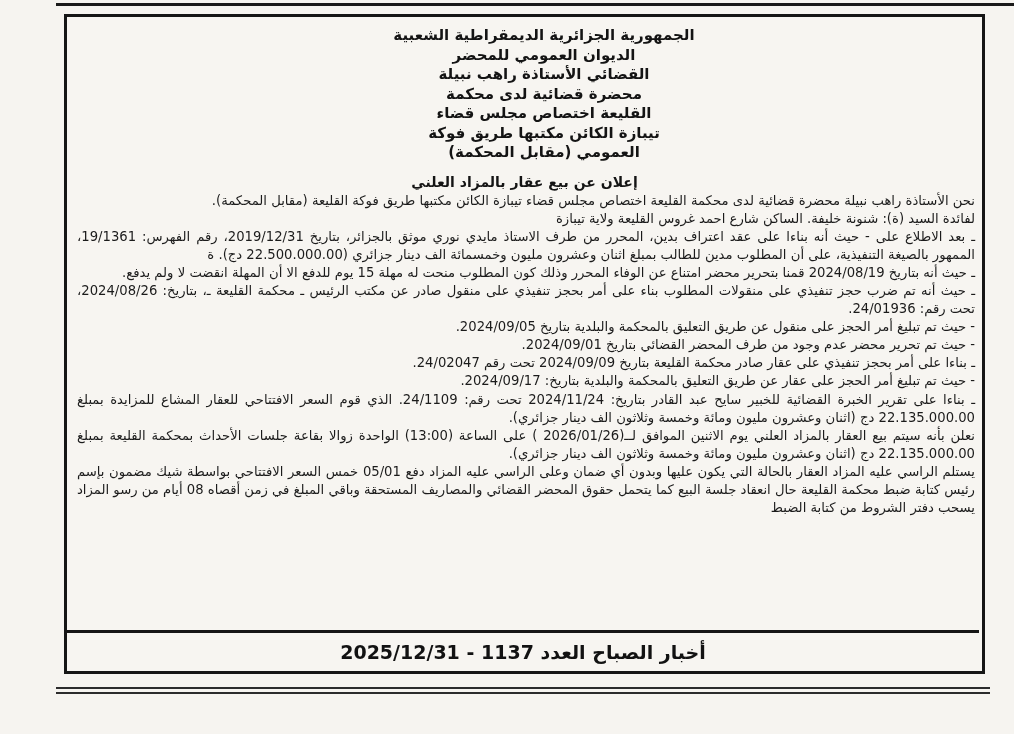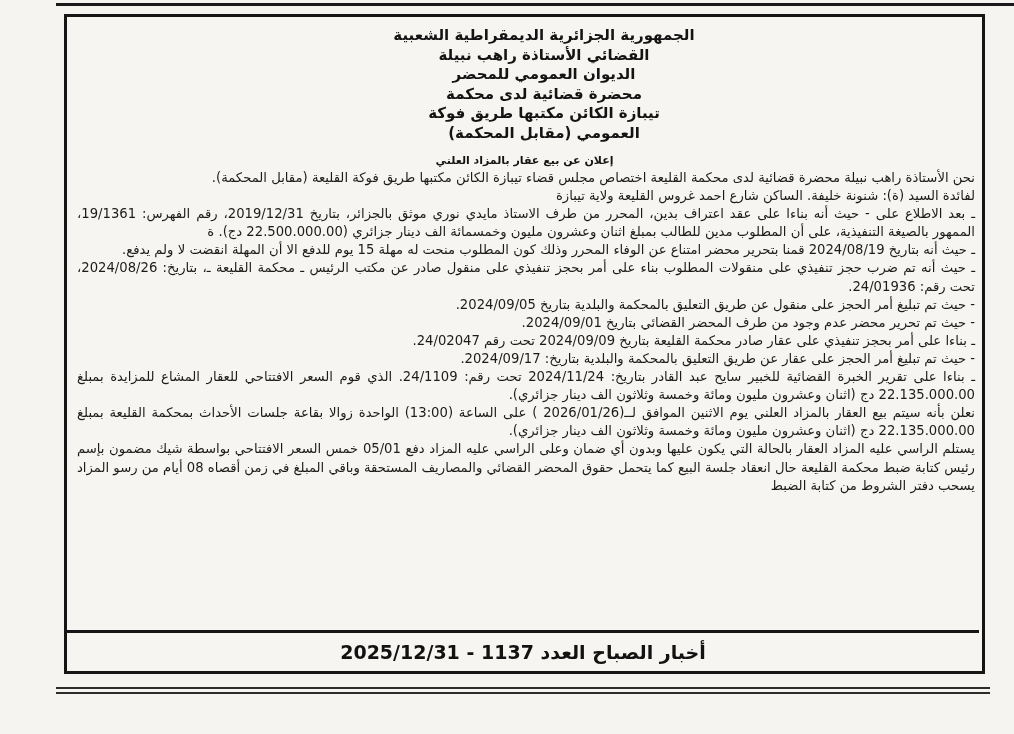--- a/index.html
+++ b/index.html
@@ -27,21 +27,21 @@
     text-align: center;
     font-weight: bold;
     font-size: 15px;
     line-height: 19.5px;
     color: #141414;
     margin-left: 39px;
   }
   .notice-title {
     text-align: center;
     font-weight: bold;
-    font-size: 11px;
+    font-size: 14px;
     margin-top: 11px;
     margin-bottom: 2px;
     color: #141414;
   }
   .body-text {
     direction: rtl;
     text-align: justify;
     font-weight: normal;
     font-size: 13.2px;
     line-height: 18.1px;
@@ -68,23 +68,24 @@
 </style>
 </head>
 <body>
 
 <div class="top-rule"></div>
 
 <div class="doc-frame">
 
   <div class="header-block">
     <div>الجمهورية الجزائرية الديمقراطية الشعبية</div>
+    <div>الديوان العمومي للمحضر</div>
     <div>القضائي الأستاذة راهب نبيلة</div>
-    <div>الديوان العمومي للمحضر</div>
     <div>محضرة قضائية لدى محكمة</div>
+    <div>القليعة اختصاص مجلس قضاء</div>
     <div>تيبازة الكائن مكتبها طريق فوكة</div>
     <div>العمومي (مقابل المحكمة)</div>
   </div>
 
   <div class="notice-title">إعلان عن بيع عقار بالمزاد العلني</div>
 
   <div class="body-text">
     <p>نحن الأستاذة راهب نبيلة محضرة قضائية لدى محكمة القليعة اختصاص مجلس قضاء تيبازة الكائن مكتبها طريق فوكة القليعة (مقابل المحكمة).</p>
     <p>لفائدة السيد (ة): شنونة خليفة. الساكن شارع احمد غروس القليعة ولاية تيبازة</p>
     <p>ـ بعد الاطلاع على - حيث أنه بناءا على عقد اعتراف بدين، المحرر من طرف الاستاذ مايدي نوري موثق بالجزائر، بتاريخ 2019/12/31، رقم الفهرس: 19/1361، الممهور بالصيغة التنفيذية، على أن المطلوب مدين للطالب بمبلغ اثنان وعشرون مليون وخمسمائة الف دينار جزائري (22.500.000.00 دج). ة</p>

